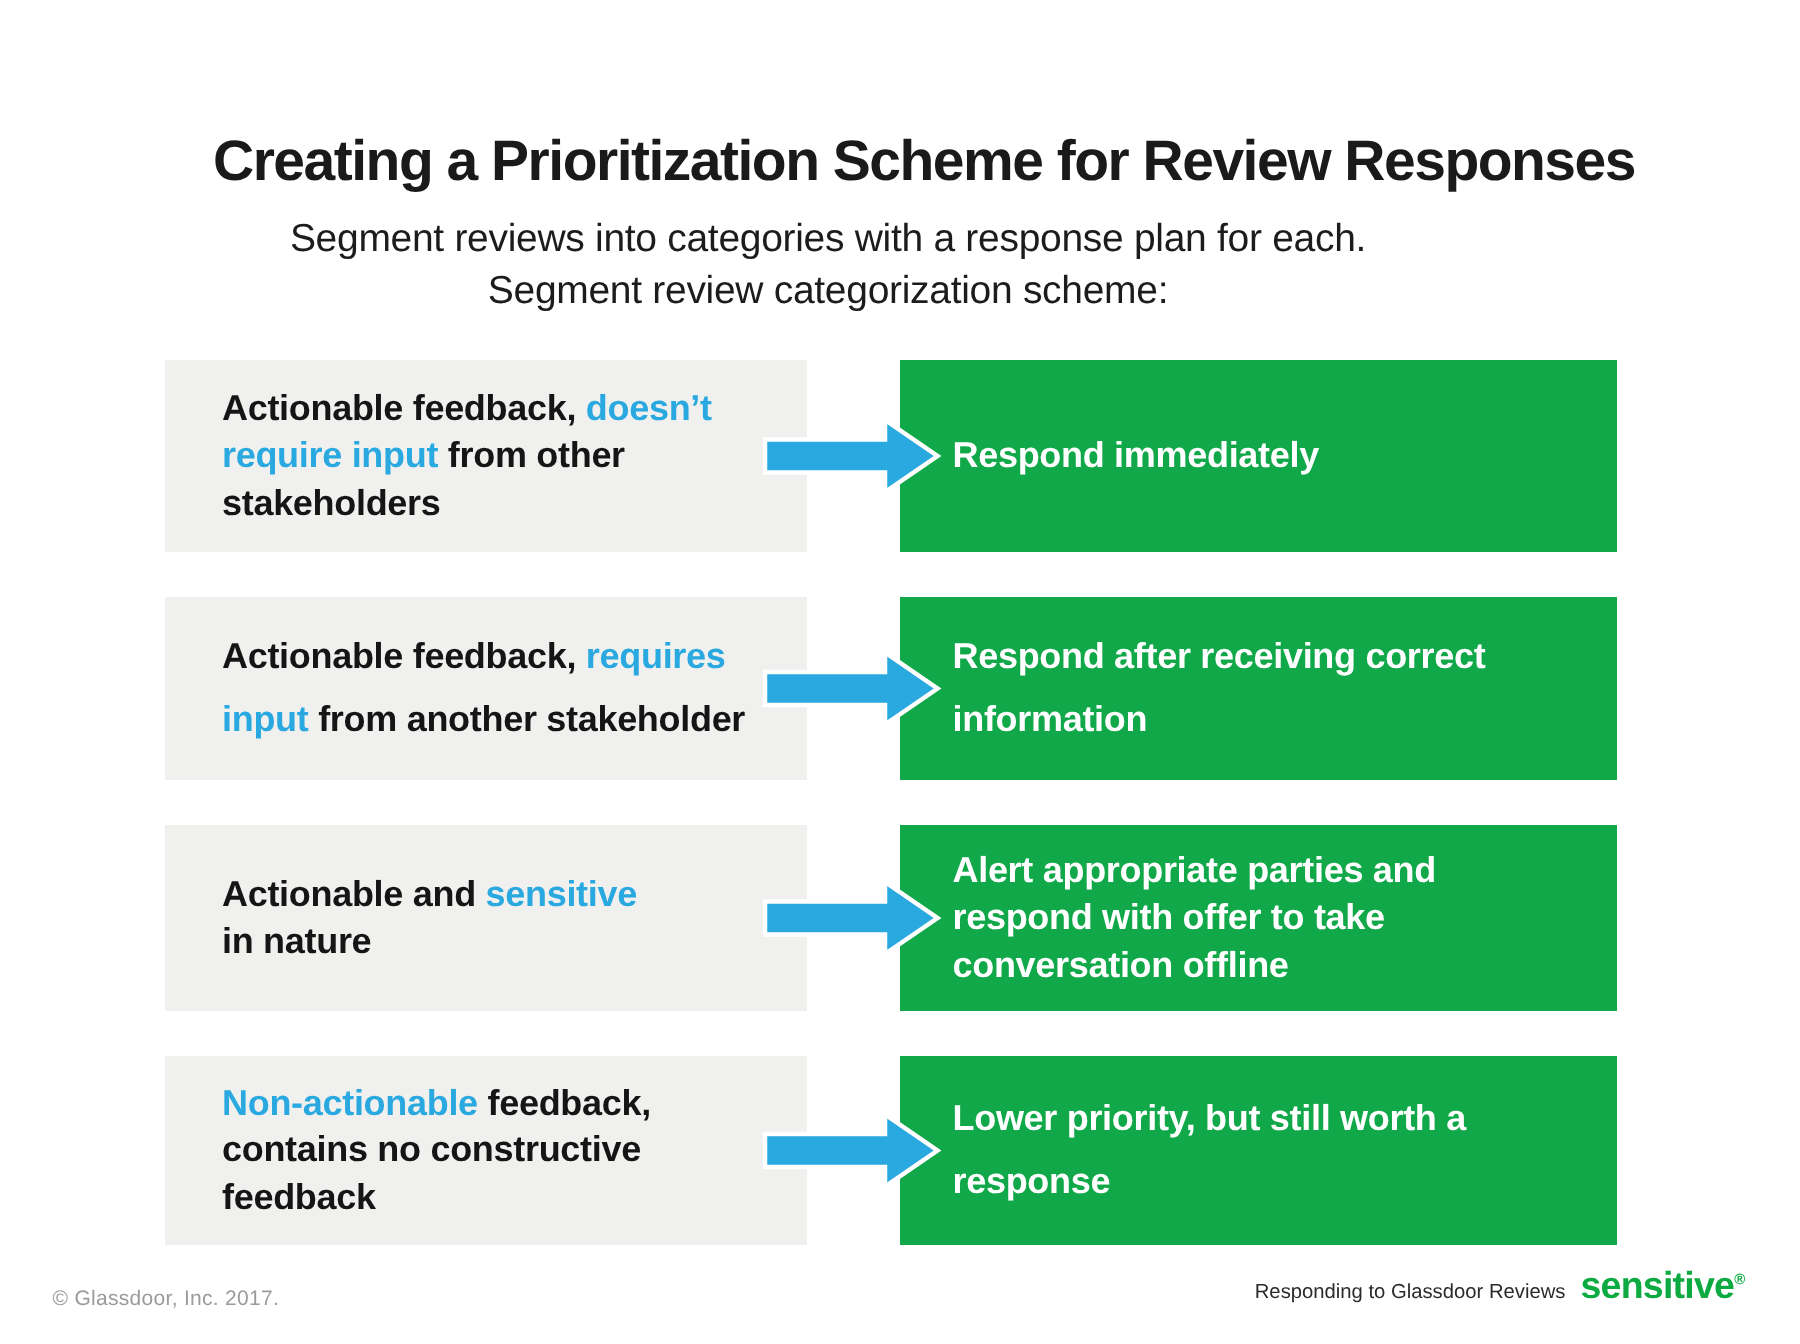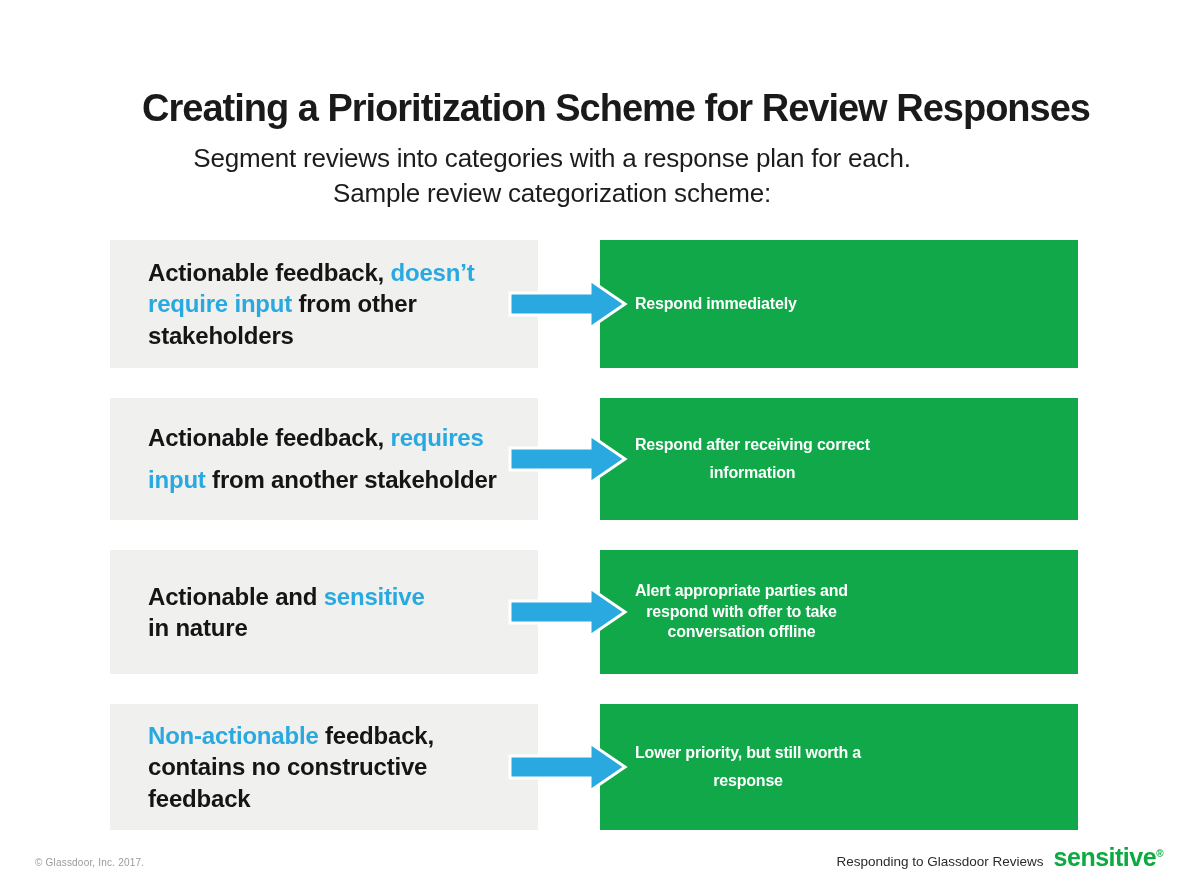--- a/index.html
+++ b/index.html
@@ -36,38 +36,38 @@
   .row:nth-child(2) .cat-text{line-height:1.73;}
   .arrow{
     position:absolute;left:398px;top:50%;transform:translateY(-50%);
     width:120px;height:54px;z-index:2;line-height:0;
   }
   .resp-box{
     width:478px;background:var(--green);display:flex;align-items:center;
     padding:0 20px 0 35px;box-sizing:border-box;
   }
   .resp-text{
-    font-size:16px;font-weight:bold;color:#ffffff;letter-spacing:-0.2px;
-    line-height:1.3;white-space:pre-line;text-align:center;
+    font-size:24px;font-weight:bold;color:#ffffff;letter-spacing:-0.2px;
+    line-height:1.3;white-space:pre-line;
   }
   .row:nth-child(2) .resp-text,.row:nth-child(4) .resp-text{line-height:1.73;}
-  .copyright{position:absolute;left:35px;top:857px;font-size:10px;color:#9b9b9b;letter-spacing:0.2px;text-align:center;}
+  .copyright{position:absolute;left:35px;top:857px;font-size:14px;color:#9b9b9b;letter-spacing:0.2px;text-align:center;}
   .footer-right{position:absolute;right:37px;top:843px;display:flex;align-items:baseline;gap:10px;}
   .deck-title{font-size:13.5px;color:#2b2b2b;}
   .logo{font-size:25px;font-weight:bold;color:var(--logo);letter-spacing:-0.5px;}
   .logo .reg{font-size:10px;vertical-align:super;font-weight:bold;}
 </style>
 </head>
 <body style="--green: #10a848; --blue: #29a9e0; --graybox: #f0f0ef; --dark: #151515; --logo: #0caa41;">
 
 <div class="slide">
   <h1 class="title">Creating a Prioritization Scheme for Review Responses</h1>
   <div class="subtitle">
     <div>Segment reviews into categories with a response plan for each.</div>
-    <div>Sample review categorization scheme:</div>
+    <div>Segment review categorization scheme:</div>
   </div>
 
   <div class="rows" id="rows">
       <div class="row">
         <div class="cat-box">
           <div class="cat-text"><span class="seg-dark">Actionable feedback, </span><span class="seg-blue">doesn’t
 require input</span><span class="seg-dark"> from other
 stakeholders</span></div>
         </div>
         <div class="arrow"><svg width="120" height="54" viewBox="0 0 120 54" xmlns="http://www.w3.org/2000/svg">

